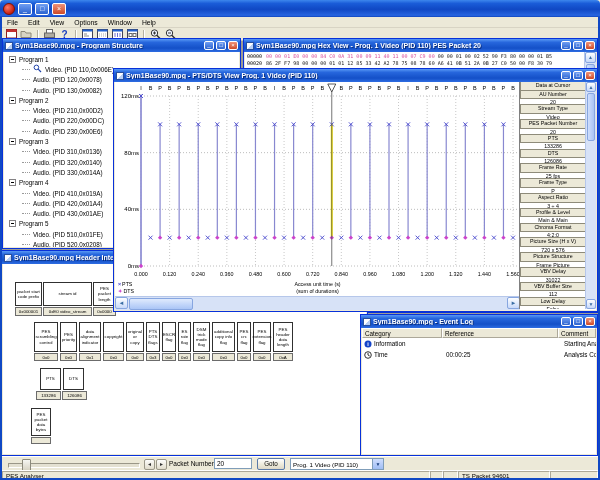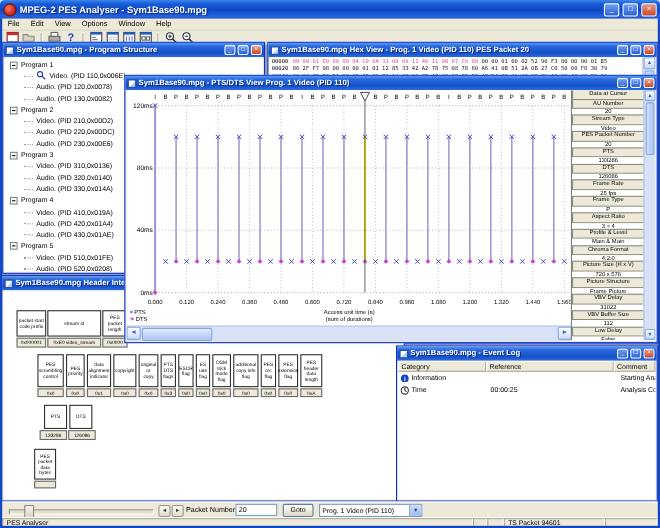--- a/index.html
+++ b/index.html
@@ -104,21 +104,20 @@
   
   svg text{font-family:"Liberation Sans",sans-serif;}
 </style>
 </head>
 <body>
 
 <div id="app">
 
   <div class="main-titlebar">
     <span class="appicon"></span>
-    <span class="main-title">MPEG-2 PES Analyser - Sym1Base90.mpg</span>
     <span class="cap-btn">_</span>
     <span class="cap-btn">□</span>
     <span class="cap-btn close">×</span>
   </div>
   <div class="border-l"></div>
   <div class="border-r"></div>
   <div class="border-b"></div>
 
   <div class="menubar" id="menubar">
       <span class="mi">File</span>

